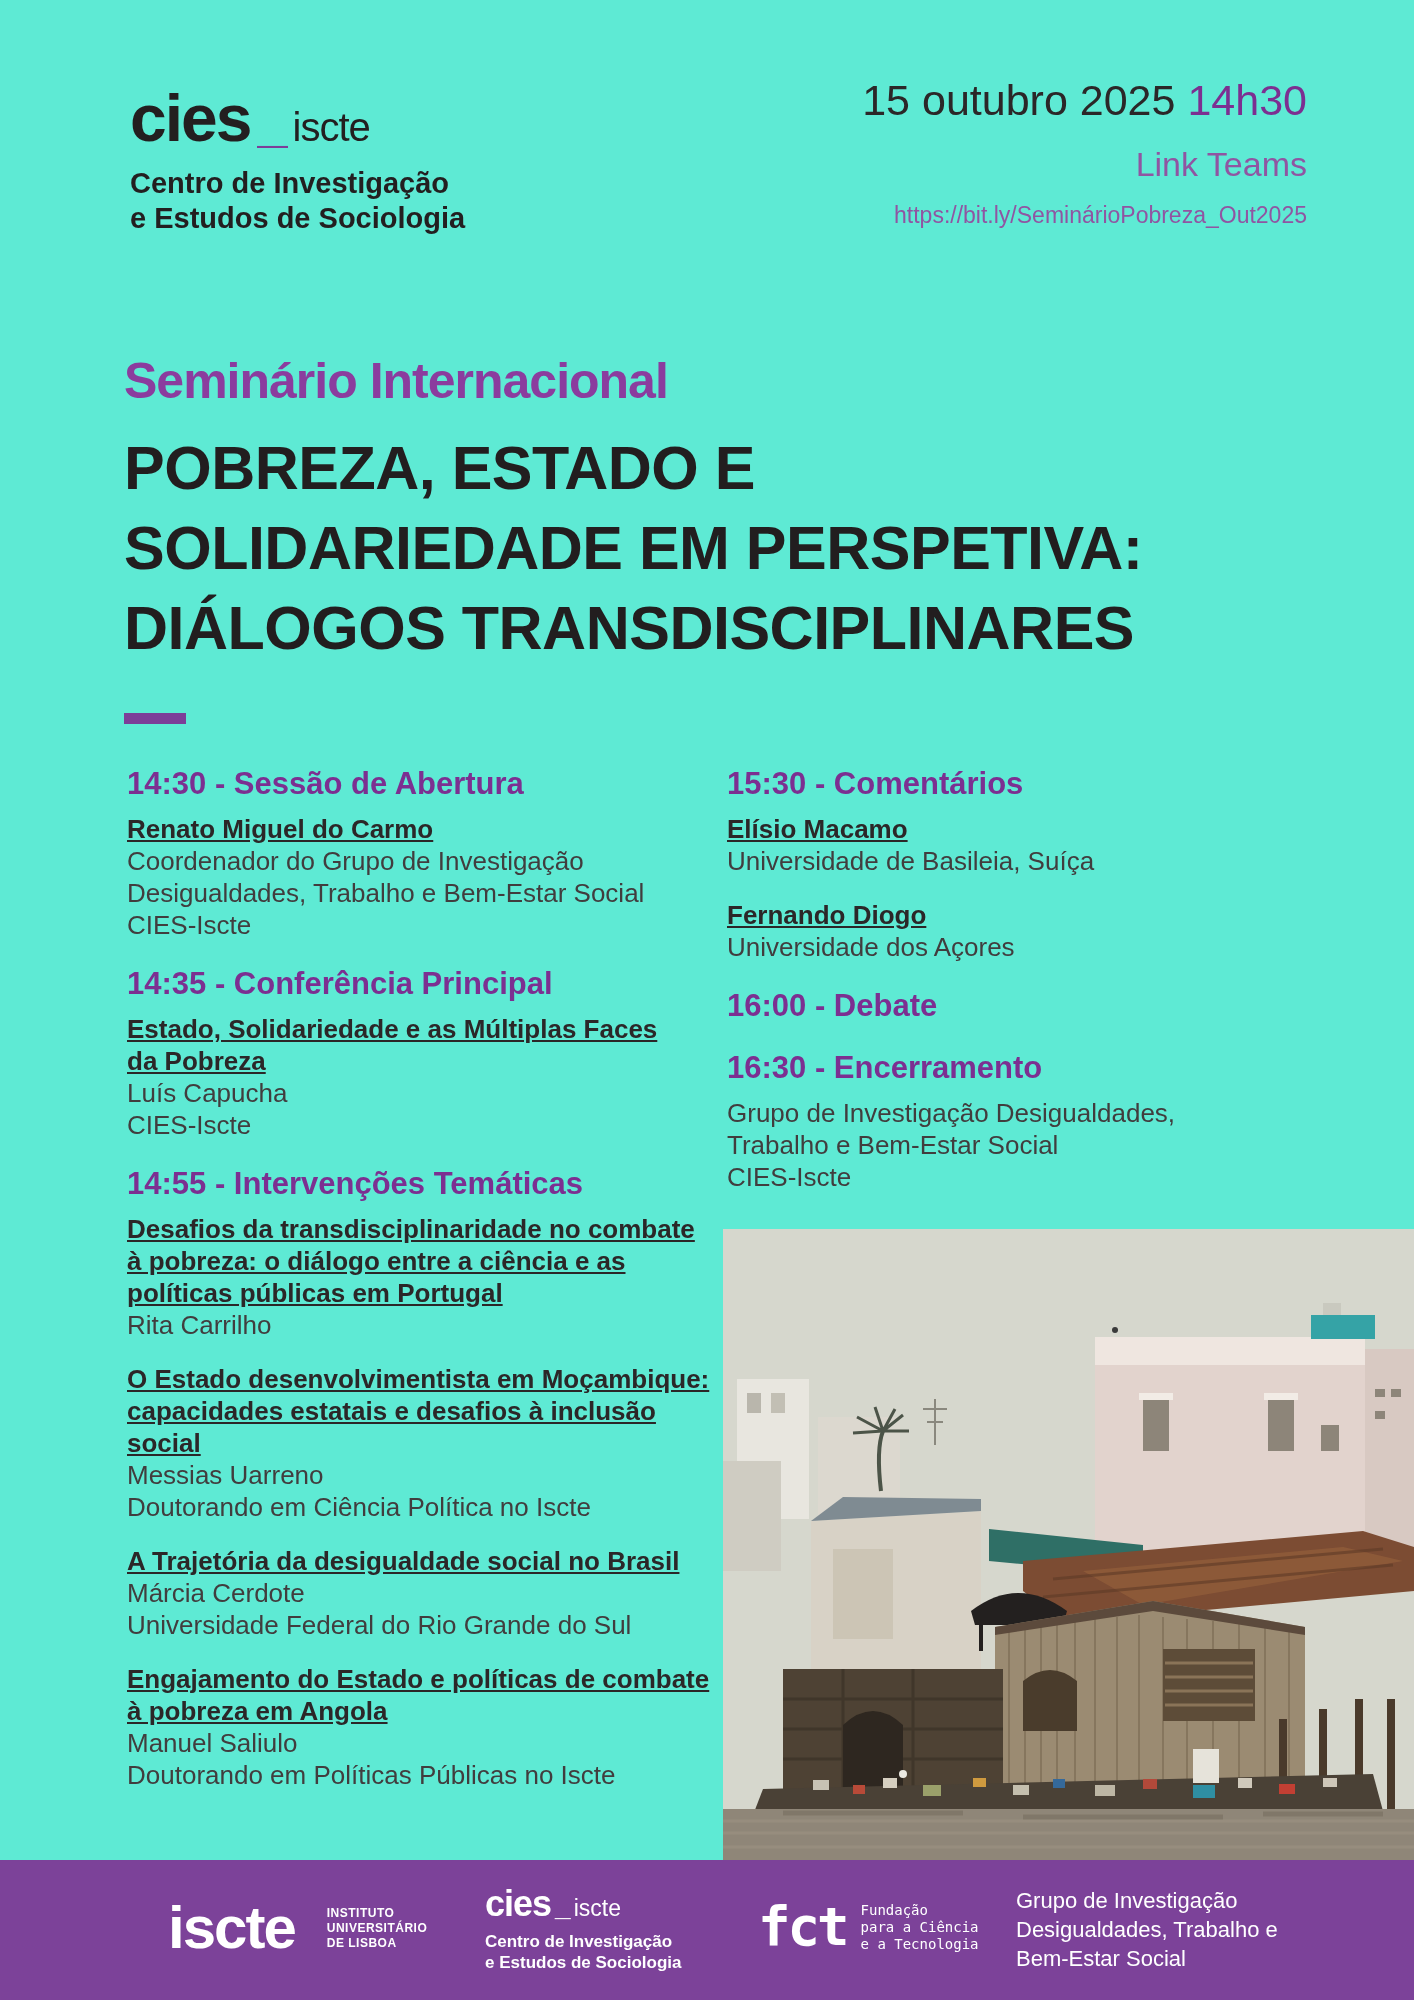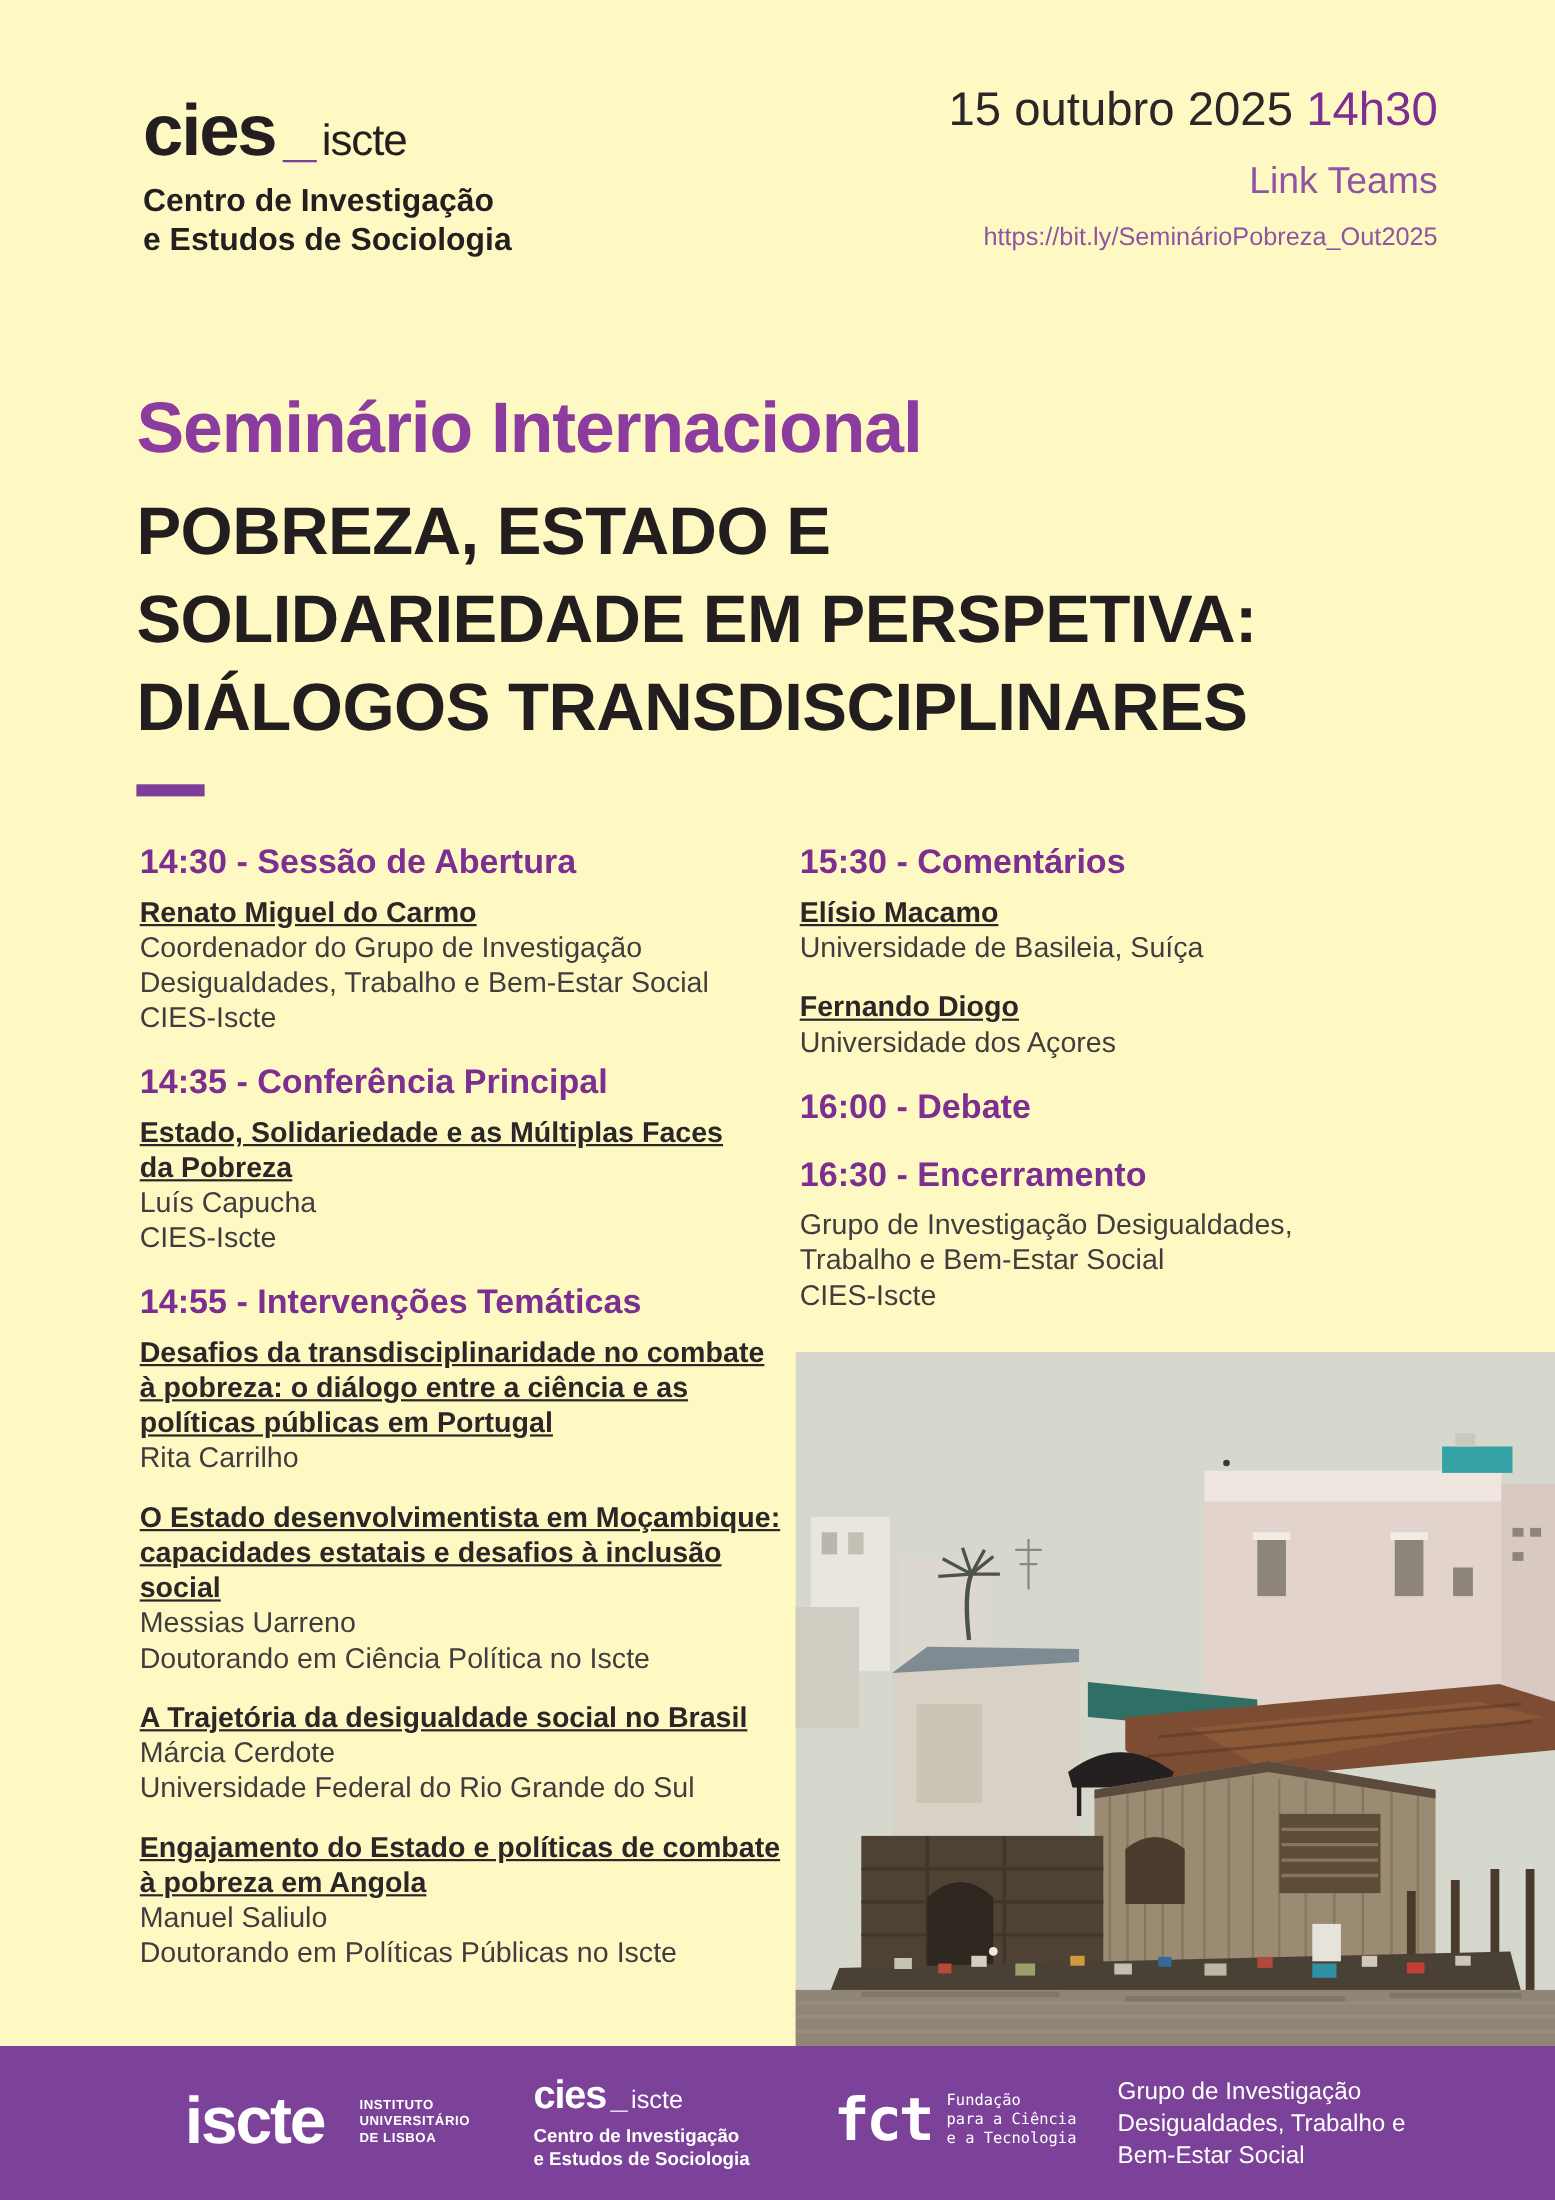--- a/index.html
+++ b/index.html
@@ -1,35 +1,35 @@
 <!DOCTYPE html>
 <html><head>
 <meta charset="utf-8">
 <style>
   html,body{margin:0;padding:0;background:#fff;}
-  .page{position:relative;width:1414px;height:2000px;background:#fef9c3;overflow:hidden;
+  .page{position:relative;width:1414px;height:2000px;background:#5eead4;overflow:hidden;
         font-family:"Liberation Sans",sans-serif;color:#231f20;}
 
   
   .brand{position:absolute;left:130px;top:80px;}
   .brand-row{display:flex;align-items:baseline;}
   .brand-cies{font-size:66px;font-weight:700;letter-spacing:-2px;color:#231f20;}
   .brand-underscore{font-size:54px;font-weight:700;color:#7c3e98;margin:0 5px 0 7px;}
   .brand-iscte{font-size:40px;font-weight:500;letter-spacing:-1px;color:#231f20;}
   .brand-tagline{margin-top:10px;font-size:29px;line-height:35px;font-weight:700;color:#231f20;}
 
   .event{position:absolute;right:107px;top:76px;text-align:right;}
   .event-date{font-size:43px;font-weight:500;color:#2b2728;white-space:nowrap;}
   .event-time{color:#7c2f91;margin-left:12px;}
   .event-link{font-size:34px;color:#9055a2;margin-top:20px;}
   .event-url{font-size:23px;color:#9055a2;margin-top:18px;}
 
   
   .title-block{position:absolute;left:124px;top:356px;}
-  .kicker{font-size:65px;font-weight:700;color:#8b3c9e;letter-spacing:-1px;white-space:nowrap;line-height:1;}
+  .kicker{font-size:50px;font-weight:700;color:#8b3c9e;letter-spacing:-1px;white-space:nowrap;line-height:1;}
   .title-lines{margin-top:22px;}
   .tline{font-size:61px;font-weight:800;color:#221e1f;line-height:80px;letter-spacing:-0.5px;white-space:nowrap;}
   .dash{position:absolute;left:124px;top:713px;width:62px;height:11px;background:#7c3e98;}
 
   
   .col{position:absolute;top:765px;}
   .col-left{left:127px;width:600px;}
   .col-right{left:727px;width:600px;}
   .session{margin-bottom:24px;}
   .s-head{margin:0 0 10px 0;font-size:31px;line-height:38px;font-weight:700;color:#7c2f91;white-space:nowrap;}

